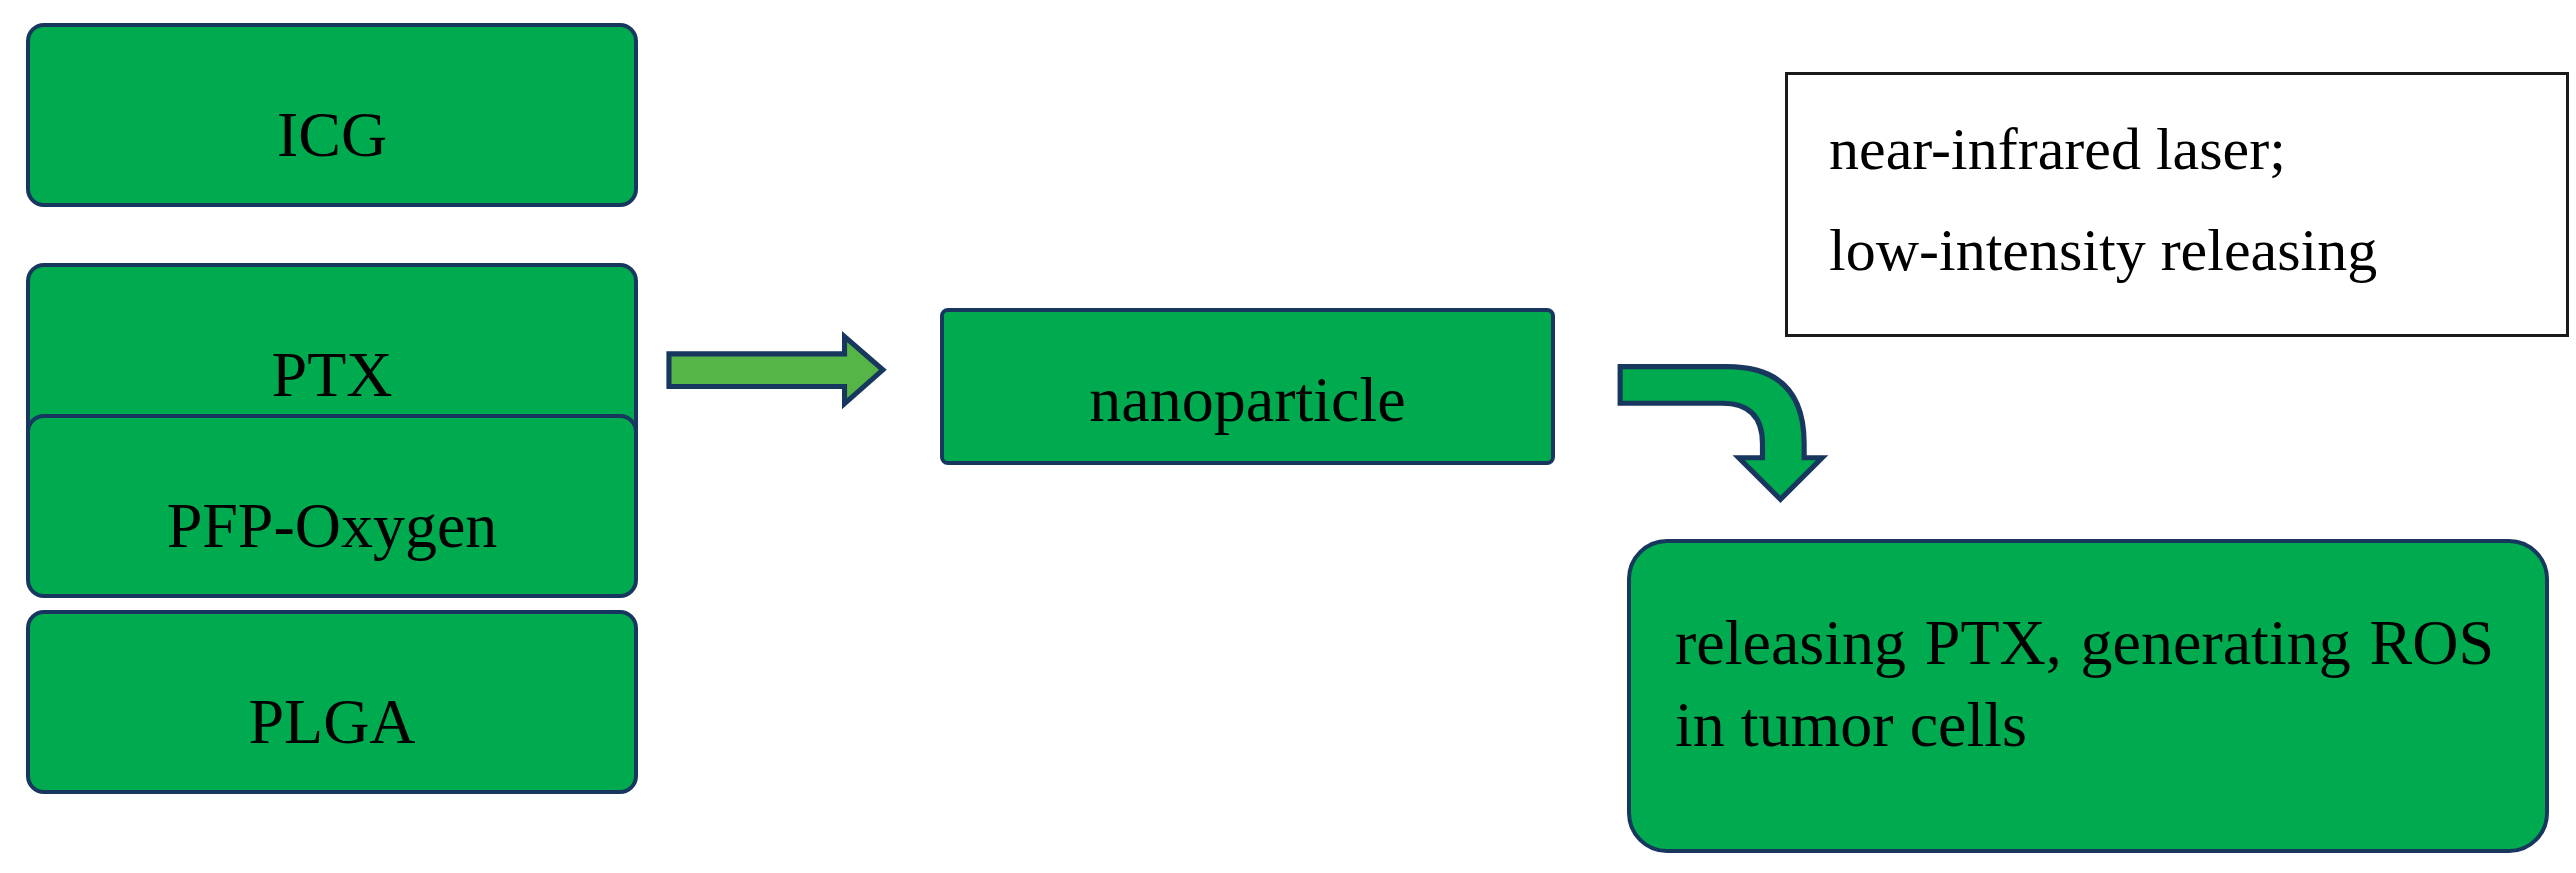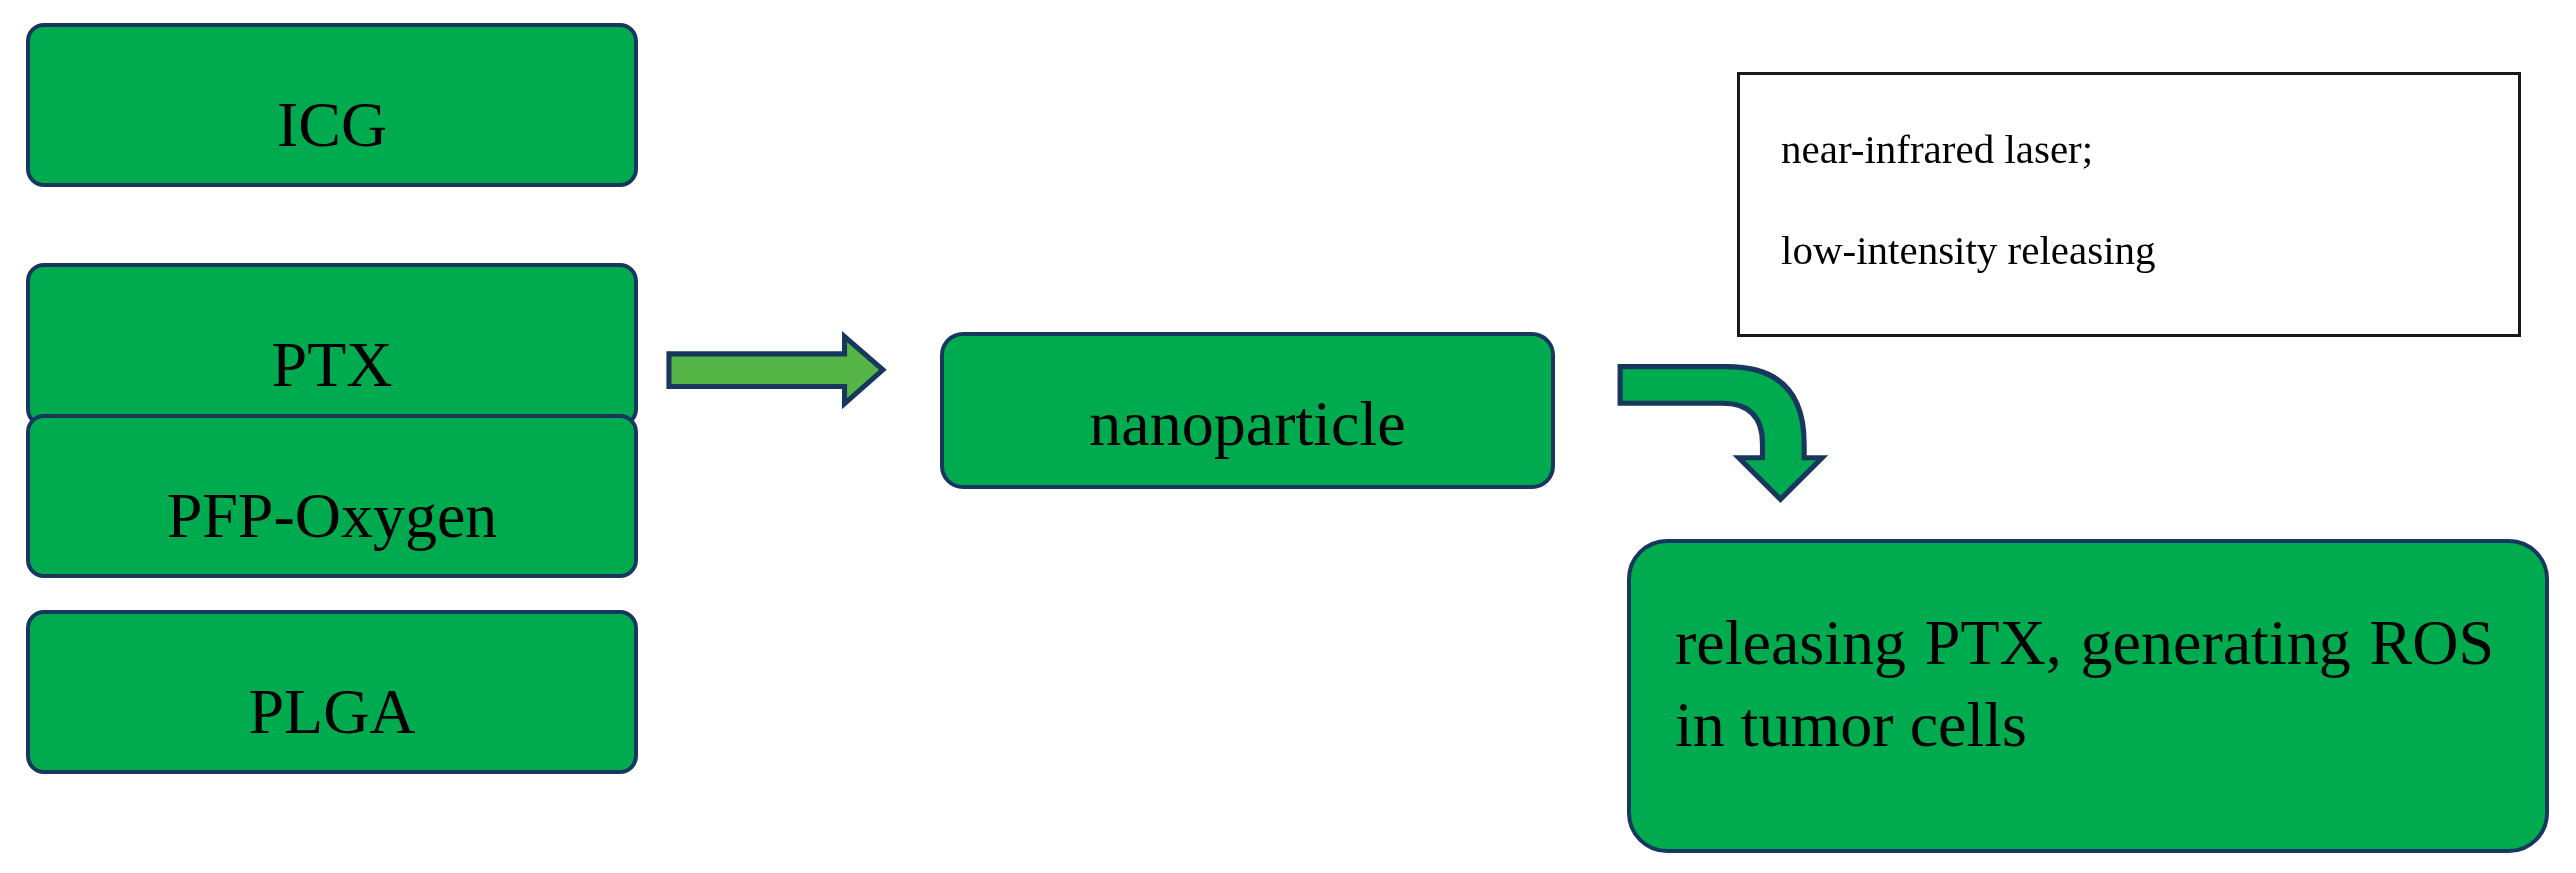--- a/index.html
+++ b/index.html
@@ -22,36 +22,36 @@
   .gbox{
     position:absolute;
     box-sizing:border-box;
     background:var(--box-green);
     border:4.5px solid var(--border-navy);
     border-radius:18px;
     display:flex;align-items:center;justify-content:center;
     font-size:64px;
     color:var(--text-black);
   }
-  .input-box{left:26px;width:612px;height:164px;padding-top:40px;}
+  .input-box{left:26px;width:612px;height:184px;padding-top:40px;}
   .input-box.b0{top:23px;}
   .input-box.b1{top:218px;margin-top:45px;}
   .input-box.b2{top:414px;}
   .input-box.b3{top:610px;}
   .nano-box{
     left:940px;top:308px;width:615px;height:157px;
-    border-radius:23px;padding-top:27px;margin-top:24px;
+    border-radius:8px;padding-top:27px;
   }
   .white-box{
     position:absolute;box-sizing:border-box;
-    left:1737px;top:72px;width:784px;height:265px;
+    left:1785px;top:72px;width:784px;height:265px;
     background:var(--canvas-bg);
     border:3.2px solid var(--white-box-border);
     padding:24.4px 26px 0 41px;
-    font-size:41px;line-height:101px;
+    font-size:60px;line-height:101px;
     white-space:nowrap;
   }
   .result-box{
     position:absolute;box-sizing:border-box;
     left:1627px;top:539px;width:922px;height:314px;
     background:var(--box-green);
     border:4.5px solid var(--border-navy);
     border-radius:40px;
     padding:59px 51px 0 44px;
     font-size:64px;line-height:82px;

